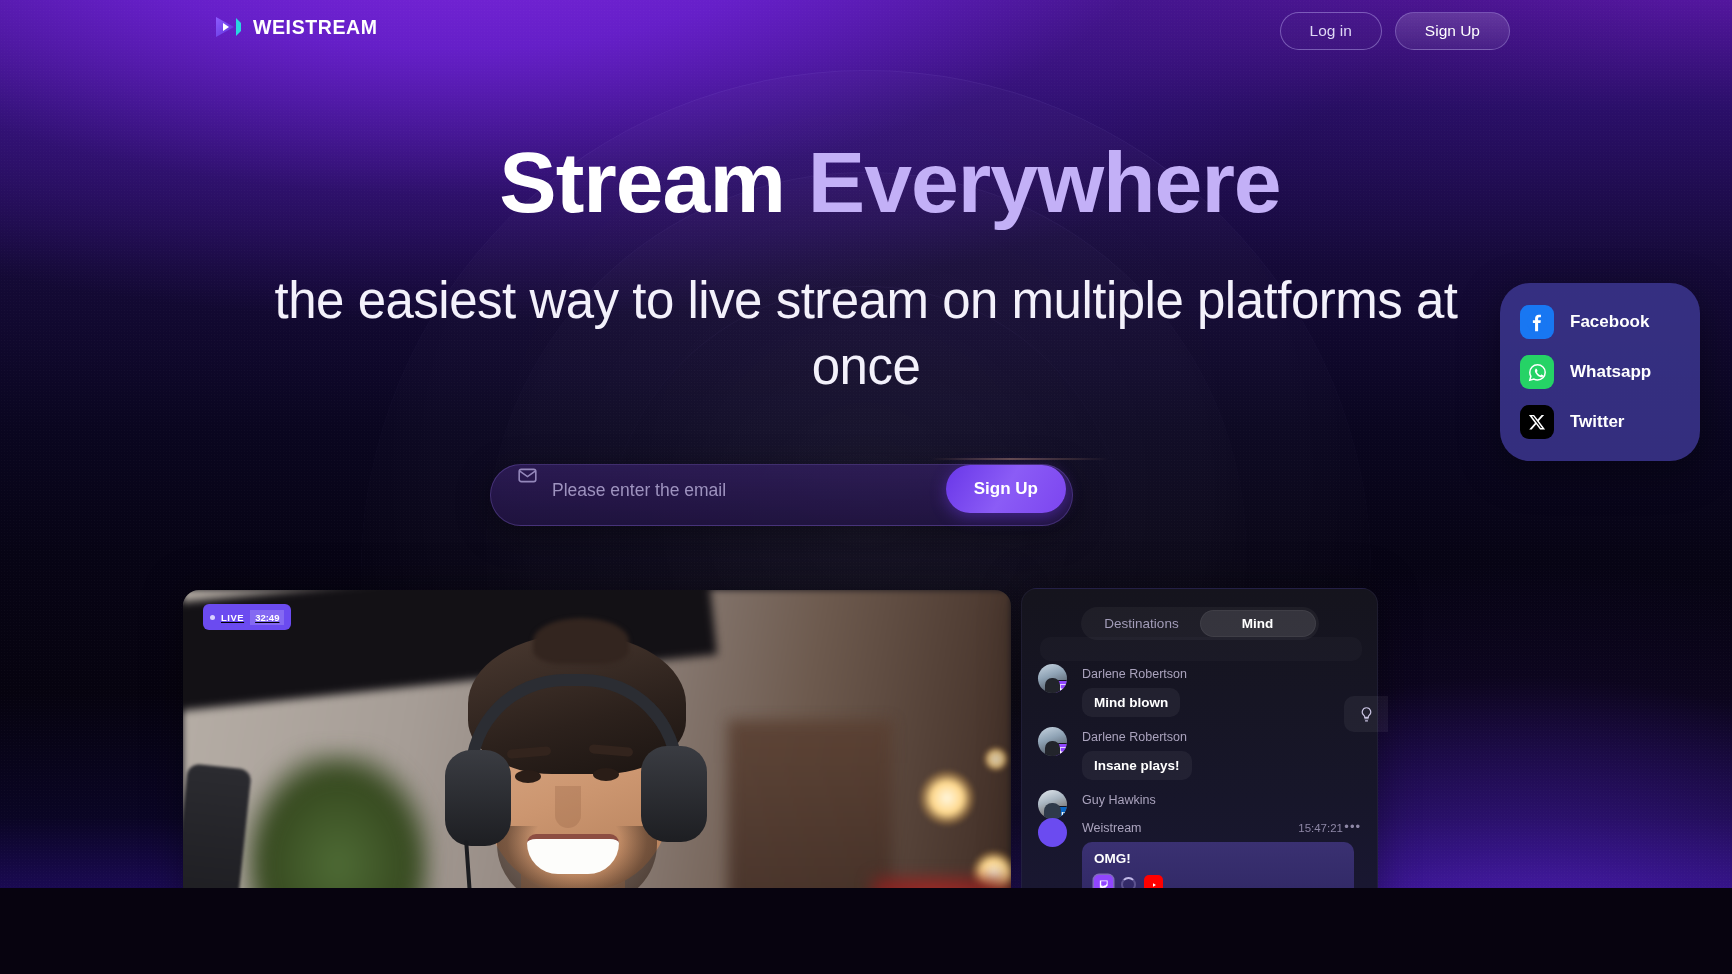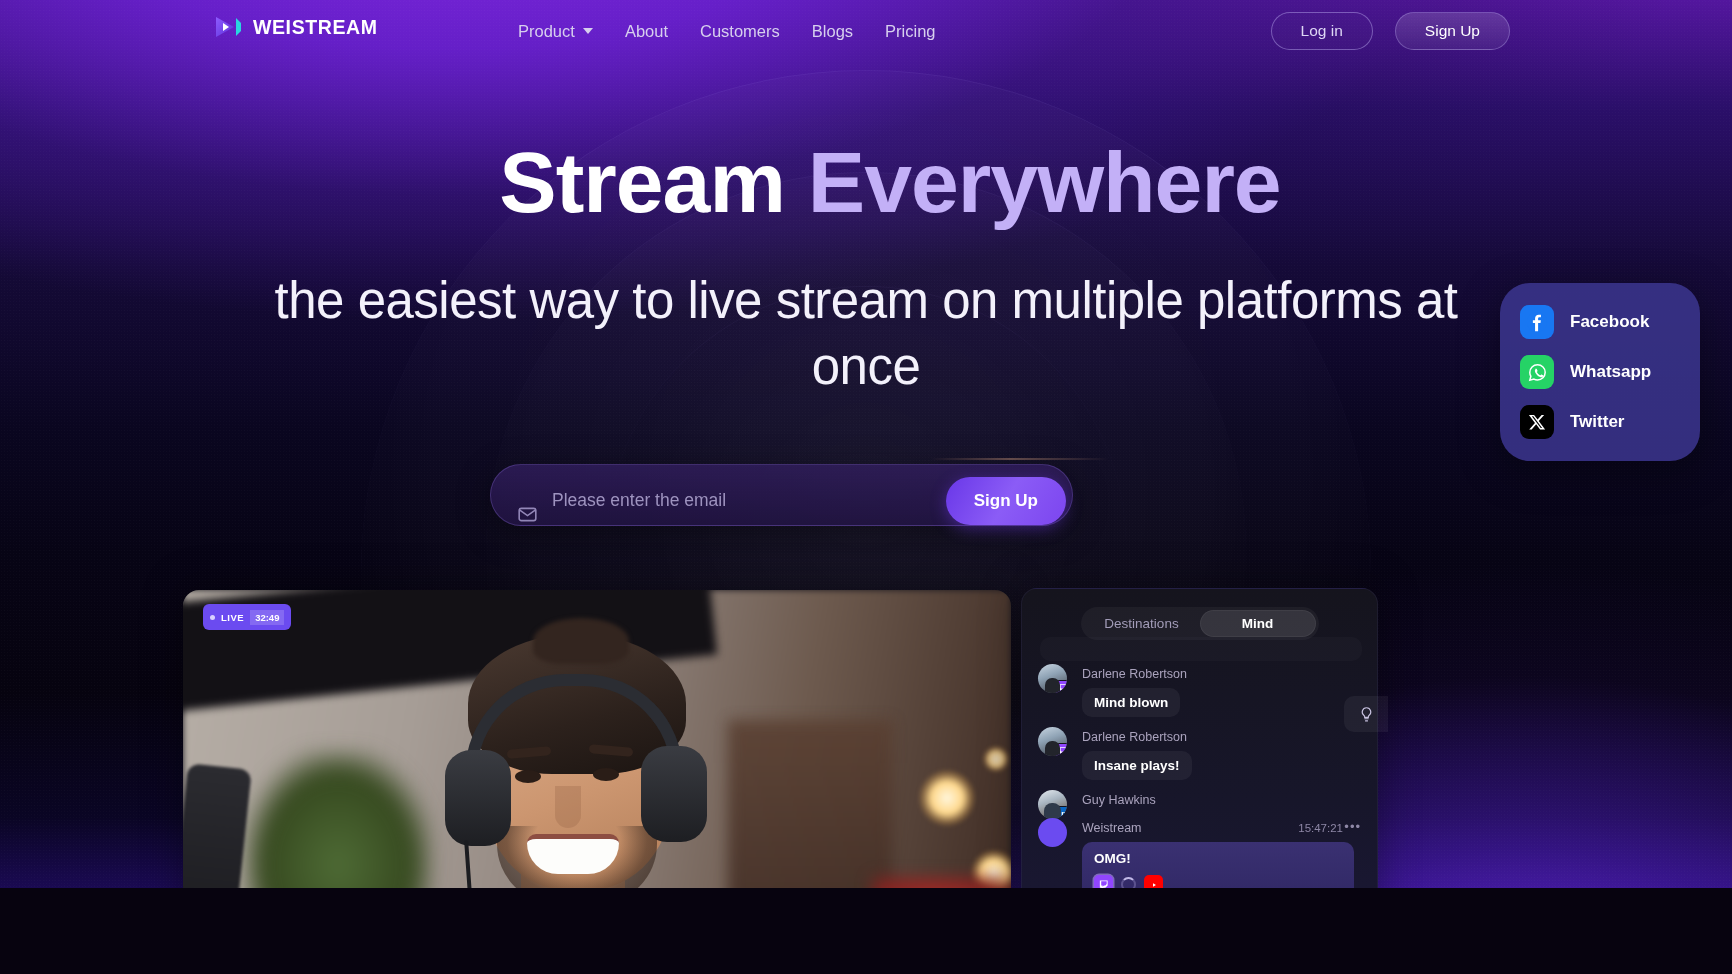--- a/index.html
+++ b/index.html
@@ -88,21 +88,21 @@
   }
   .caret {
     width: 0; height: 0;
     border-left: 5px solid transparent;
     border-right: 5px solid transparent;
     border-top: 6px solid #d7cfee;
     display: inline-block;
   }
   #nav-actions {
     position: absolute; right: 222px; top: 12px;
-    display: flex; align-items: center; gap: 22px;
+    display: flex; align-items: center; gap: 13px;
   }
   .nav-btn {
     height: 38px; padding: 0 29px;
     border-radius: 19px;
     display: flex; align-items: center; justify-content: center;
     color: #ffffff; font-size: 15.5px;
     cursor: pointer; white-space: nowrap;
   }
   #login-button {
     border: 1px solid rgba(205,195,255,0.40);
@@ -135,21 +135,21 @@
   }
 
   
   #email-form {
     position: absolute; top: 464px; left: 490px;
     width: 583px; height: 62px;
     border-radius: 31px;
     background: linear-gradient(180deg, rgba(50,30,95,0.78) 0%, rgba(34,20,68,0.84) 100%);
     border: 1px solid rgba(140,110,220,0.30);
     box-shadow: 0 8px 34px rgba(0,0,0,0.40);
-    display: flex; align-items: flex-end;
+    display: flex; align-items: flex-start;
     padding: 0 6px 0 26px;
   }
   #mail-icon { width: 21px; height: 21px; flex: 0 0 auto; opacity: .75; }
   #email-input {
     flex: 1 1 auto;
     height: 50px; margin-left: 14px;
     background: transparent; border: none; outline: none;
     color: #efeaff; font-size: 17.5px;
     font-family: "Liberation Sans", sans-serif;
   }
@@ -316,20 +316,21 @@
     background: #1b1c20; transform: rotate(-4deg); border-radius: 3px;
   }
 
   #live-badge {
     position: absolute; left: 20px; top: 14px;
     height: 19px; padding: 13px 7px;
     border-radius: 6px;
     background: #6b4bf0;
     display: flex; align-items: center; gap: 6px;
     z-index: 6;
+    text-decoration: underline;
   }
   #live-dot { width: 5px; height: 5px; border-radius: 50%; background: #d8d0ff; }
   #live-text { color: #ffffff; font-size: 9.5px; font-weight: bold; letter-spacing: .5px; }
   #live-timer {
     color: #ffffff; font-size: 9.5px; font-weight: bold;
     background: rgba(255,255,255,0.17);
     border-radius: 0; padding: 2px 5px;
   }
 
   
@@ -485,30 +486,20 @@
             <stop offset="100%" stop-color="#5b2fd8"></stop>
           </linearGradient>
         </defs>
         <path d="M2 3 L2 23 L20 13 Z" fill="url(#lg1)"></path>
         <path d="M9 9 L9 17 L15 13 Z" fill="#ffffff"></path>
         <path d="M22 4 L22 22 L27 17 L27 9 Z" fill="#2ad6e0"></path>
       </svg>
       <span id="brand-text">WEISTREAM</span>
     </div>
 
-    <div id="nav-links">
-      <div class="nav-link">
-        <span>Product</span>
-        <i class="caret"></i>
-      </div>
-      <div class="nav-link">About</div>
-      <div class="nav-link">Customers</div>
-      <div class="nav-link">Blogs</div>
-      <div class="nav-link">Pricing</div>
-    </div>
 
     <div id="nav-actions">
       <div class="nav-btn" id="login-button">Log in</div>
       <div class="nav-btn" id="signup-button-nav">Sign Up</div>
     </div>
   </div>
 
   <div id="hero">
     <h1 id="hero-title"><span class="t-white">Stream </span><span class="t-accent">Everywhere</span></h1>
 

